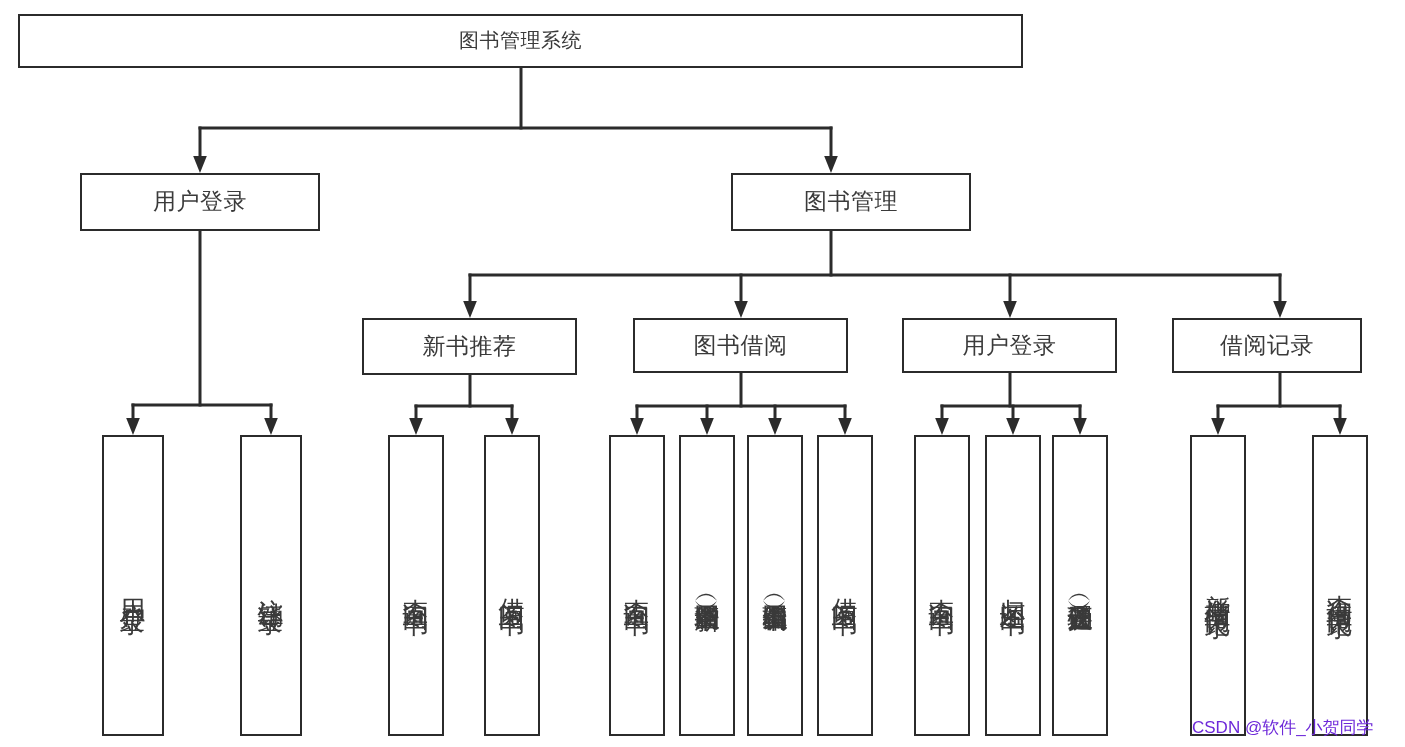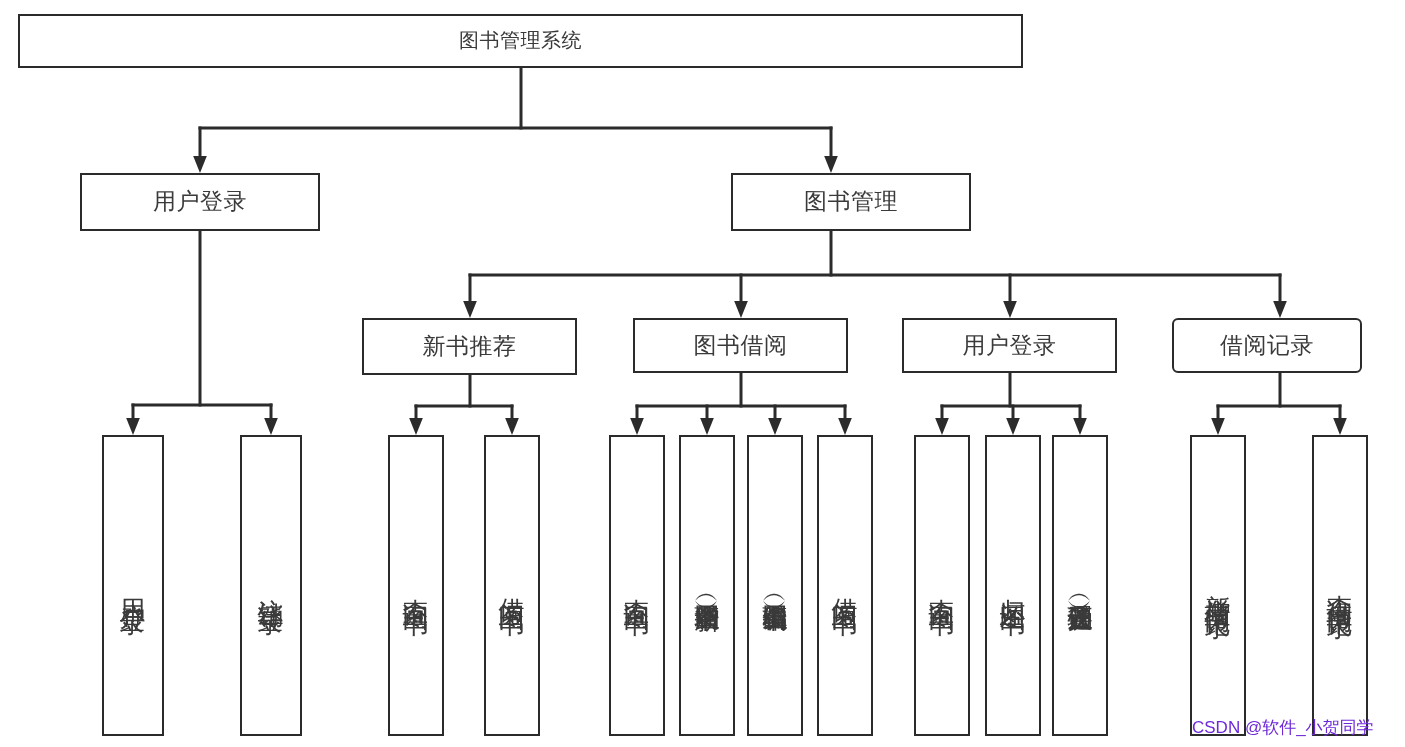--- a/index.html
+++ b/index.html
@@ -148,21 +148,21 @@
       </div>
       <div class="node horiz" style="left: 362px; top: 318px; width: 215px; height: 57px;">
         <span class="label">新书推荐</span>
       </div>
       <div class="node horiz" style="left: 633px; top: 318px; width: 215px; height: 55px;">
         <span class="label">图书借阅</span>
       </div>
       <div class="node horiz" style="left: 902px; top: 318px; width: 215px; height: 55px;">
         <span class="label">用户登录</span>
       </div>
-      <div class="node horiz" style="left: 1172px; top: 318px; width: 190px; height: 55px; border-radius: 6px;">
+      <div class="node horiz" style="left: 1172px; top: 318px; width: 190px; height: 55px;">
         <span class="label">借阅记录</span>
       </div>
       <div class="node vert" style="left: 102px; top: 435px; width: 62px; height: 301px;">
         <span class="label">用户登录</span>
       </div>
       <div class="node vert" style="left: 240px; top: 435px; width: 62px; height: 301px;">
         <span class="label">注销登录</span>
       </div>
       <div class="node vert" style="left: 388px; top: 435px; width: 56px; height: 301px;">
         <span class="label">查询图书</span>

